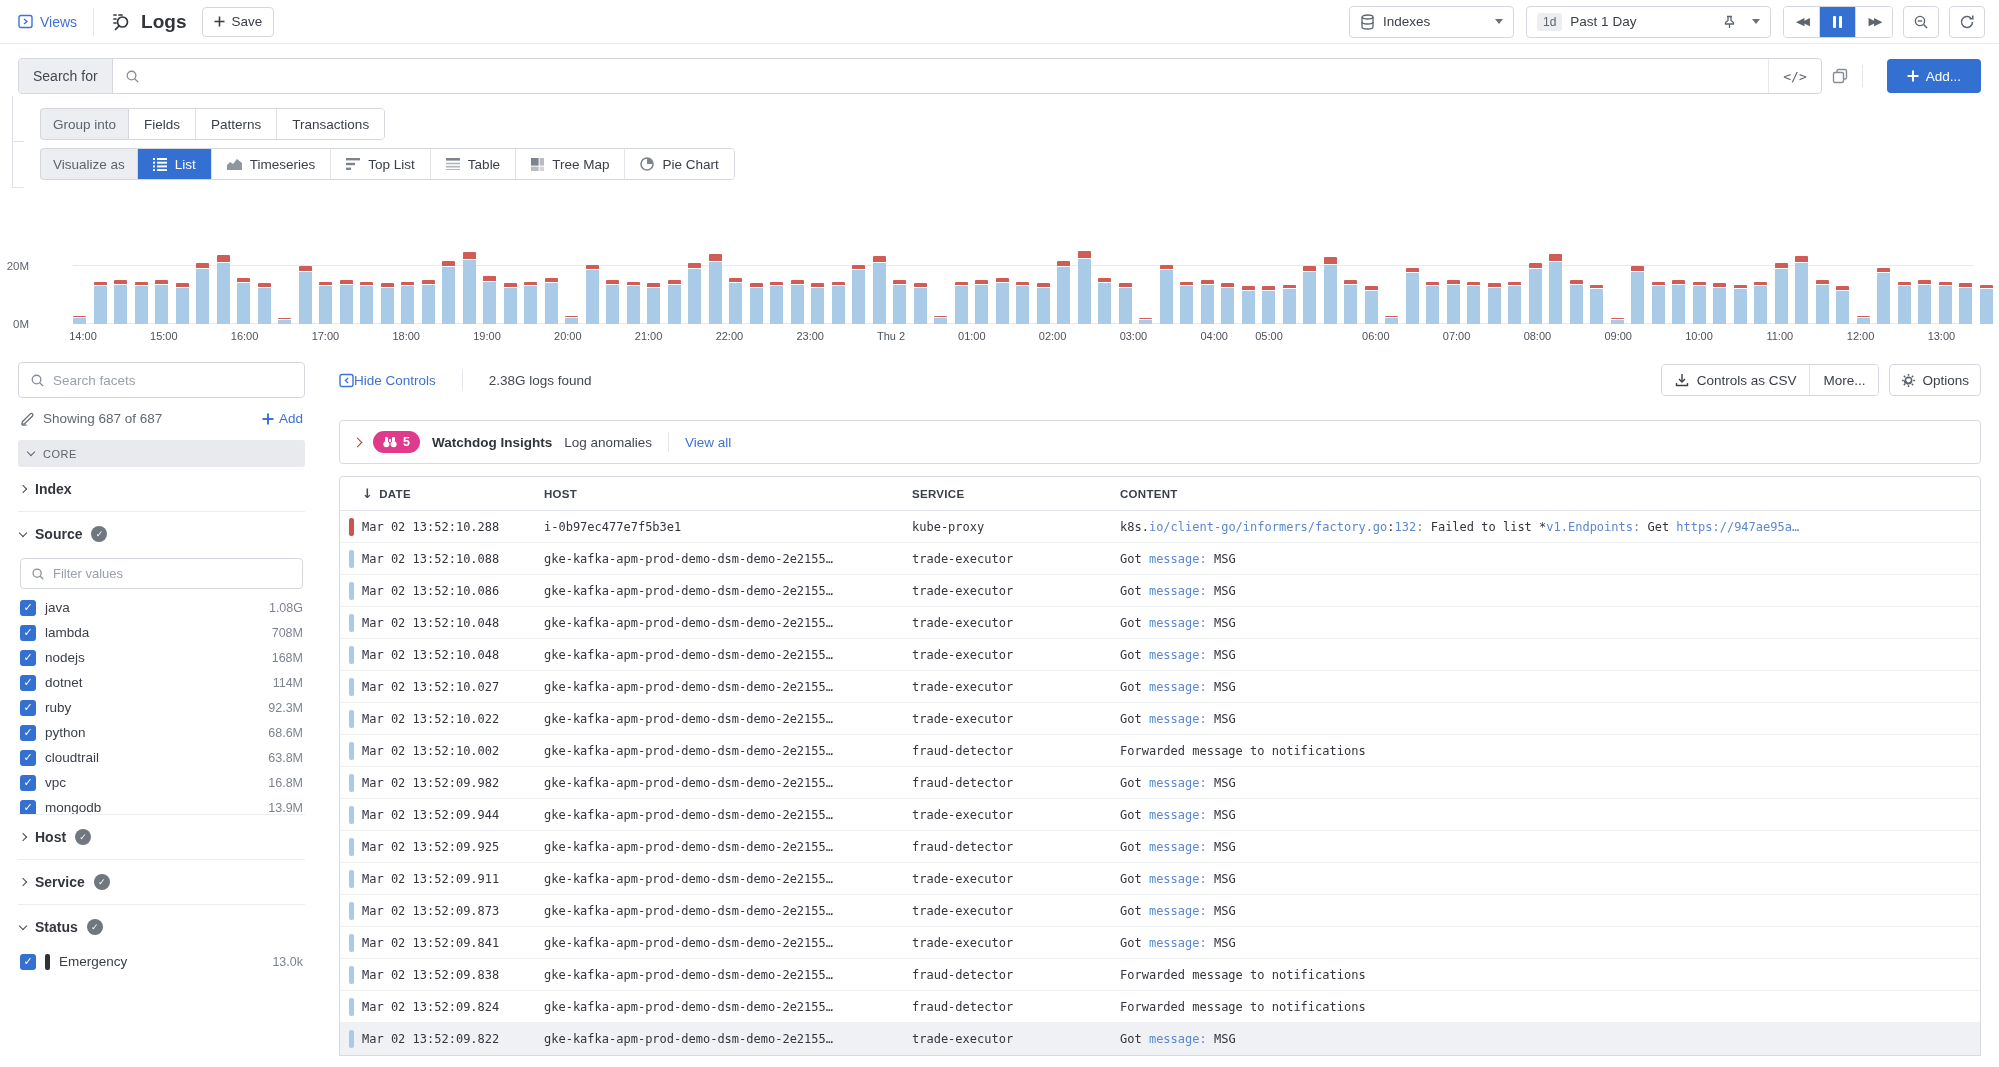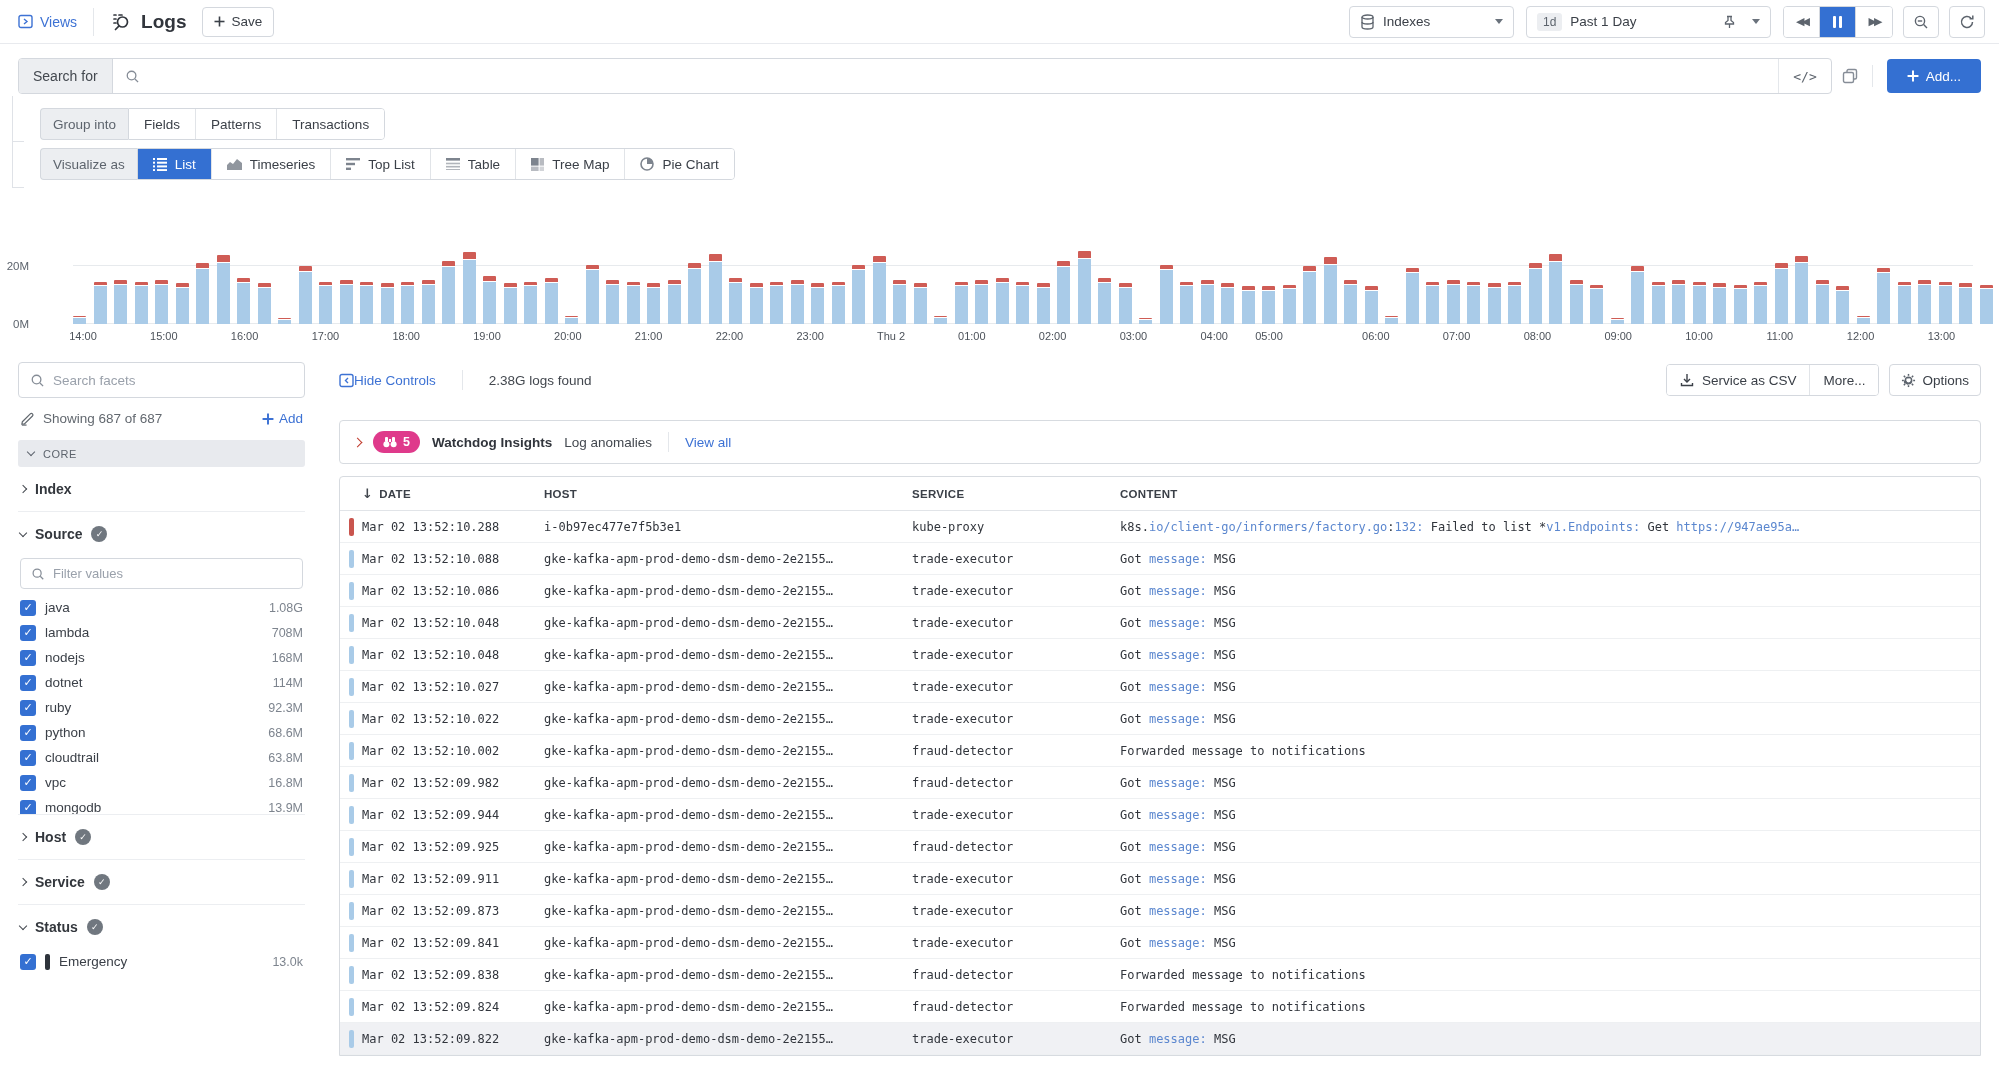--- a/index.html
+++ b/index.html
@@ -29,21 +29,21 @@
   .query{padding:14px 18px 0 18px;position:relative}
   .search-row{display:flex;align-items:center}
   .search-shell{display:flex;flex:1;border:1px solid #d4d8de;border-radius:4px;height:36px;overflow:hidden;background:#fff}
   .search-label{background:#eceef1;display:flex;align-items:center;padding:0 14px;font-size:14px;color:#43484f;border-right:1px solid #d4d8de}
   .search-input{flex:1;display:flex;align-items:center;gap:8px;padding:0 12px}
   .search-input input{border:none;outline:none;flex:1;font-size:14px;color:#3b4048;font-family:"Liberation Sans",sans-serif}
   .search-input input::placeholder{color:#9aa1ab}
   .code-seg{display:flex;align-items:center;padding:0 14px;border-left:1px solid #e4e7eb;color:#5d646d;font-size:13px;font-family:"DejaVu Sans Mono",monospace;cursor:pointer}
   .icon-plain{margin:0 10px;color:#868d97;cursor:pointer;display:flex;align-items:center}
   .vdiv{width:1px;height:22px;background:#e4e7eb;margin:0 4px}
-  .add-btn{background:#3470d2;color:#fff;border:none;border-radius:4px;height:34px;padding:0 20px;font-size:13.5px;display:inline-flex;align-items:center;gap:7px;margin-left:10px;cursor:pointer}
+  .add-btn{background:#3470d2;color:#fff;border:none;border-radius:4px;height:34px;padding:0 20px;font-size:13.5px;display:inline-flex;align-items:center;gap:7px;margin-left:20px;cursor:pointer}
 
   .tree-line{position:absolute;border-left:1px solid #dfe2e7;border-bottom:1px solid #dfe2e7;width:12px}
   .tabs-row{display:flex;align-items:center;margin-top:14px;margin-left:22px}
   .tabs-row .row-label{background:#eceef1;border:1px solid #d4d8de;border-right:none;border-radius:4px 0 0 4px;height:32px;display:flex;align-items:center;padding:0 12px;font-size:13.5px;color:#5d646d}
   .tab-group{display:flex;border:1px solid #d4d8de;border-radius:0 4px 4px 0;overflow:hidden;height:32px;background:#fff}
   .tab{display:flex;align-items:center;gap:8px;padding:0 15px;font-size:13.5px;color:#3b4048;border-right:1px solid #e1e4e8;cursor:pointer;background:#fff}
   .tab:last-child{border-right:none}
   .tab.active{background:#3470d2;color:#fff}
   .tab .ticon{display:flex;align-items:center;color:#7d848e}
   .tab.active .ticon{color:#fff}
@@ -857,21 +857,21 @@
         </span>
         <span class="logs-found">2.38G logs found</span>
         <div class="controls-right">
           <div class="csv-more">
             <span class="part">
               <svg width="14" height="14" viewBox="0 0 14 14" fill="none" stroke="#3b4048" stroke-width="1.4">
                   <line x1="7" y1="1" x2="7" y2="8.5"></line>
                   <path d="M4 6l3 3 3-3"></path>
                   <path d="M1.5 10v2.5h11V10"></path>
                 </svg>
-              <span>Service as CSV</span>
+              <span>Controls as CSV</span>
             </span>
             <span class="part">
                 <span>More...</span>
               </span>
           </div>
           <button class="btn options-btn">
             <svg width="15" height="15" viewBox="0 0 16 16" fill="#5d646d">
                 <path d="M8 5.2A2.8 2.8 0 1 0 8 10.8 2.8 2.8 0 0 0 8 5.2zm6.5 4l-1.6.9a5.3 5.3 0 0 1-.5 1.2l.5 1.7-1.9 1.9-1.7-.5a5.3 5.3 0 0 1-1.2.5L7.2 16.5H5.8l-.9-1.6a5.3 5.3 0 0 1-1.2-.5l-1.7.5-1.9-1.9.5-1.7a5.3 5.3 0 0 1-.5-1.2L-1.5 9.2z" transform="scale(0.6) translate(5,4)"></path>
                 <circle cx="8" cy="8" r="2.2" fill="#fff"></circle>
                 <g stroke="#5d646d" stroke-width="1.6">

